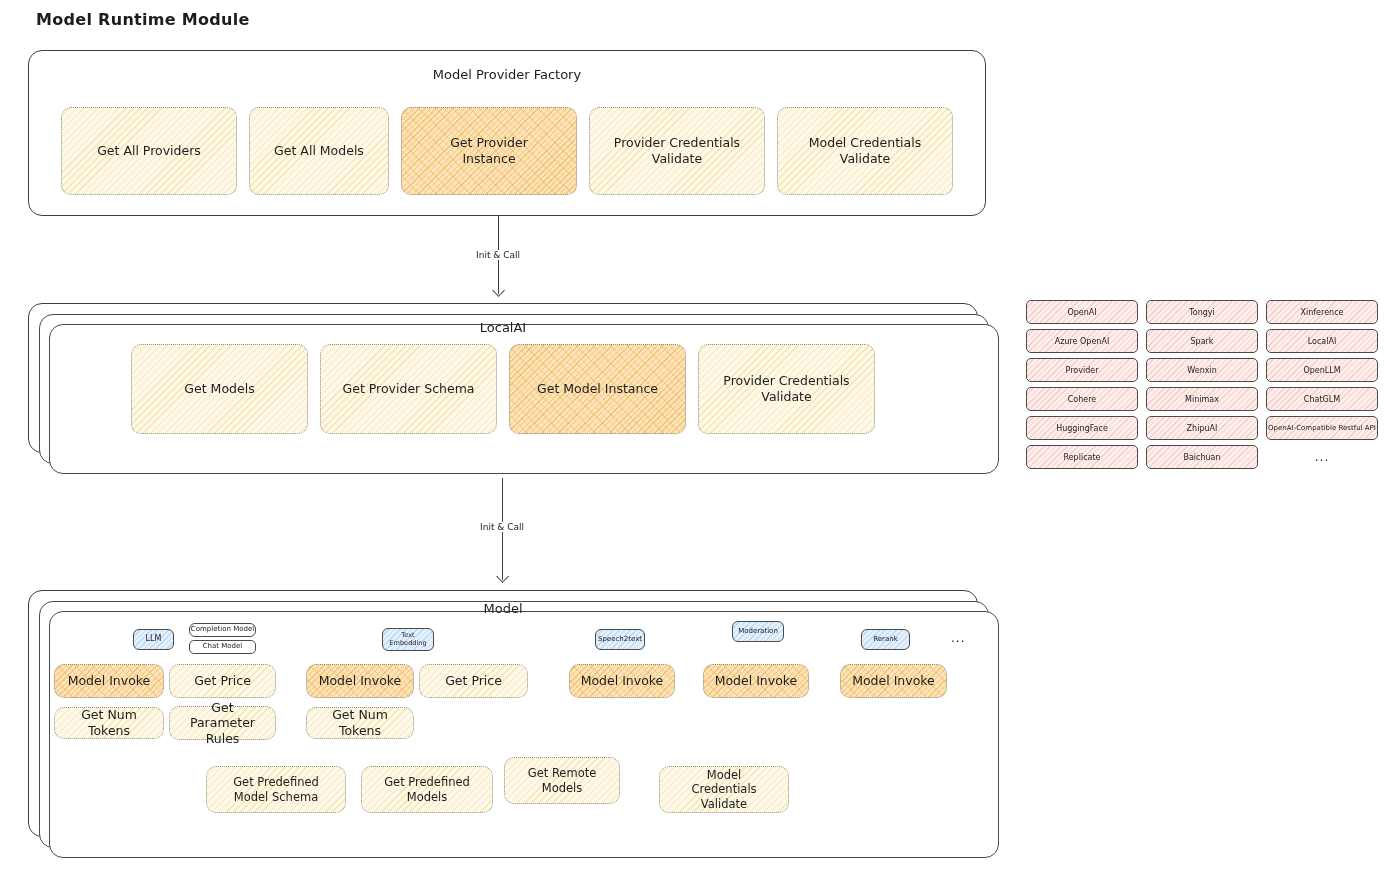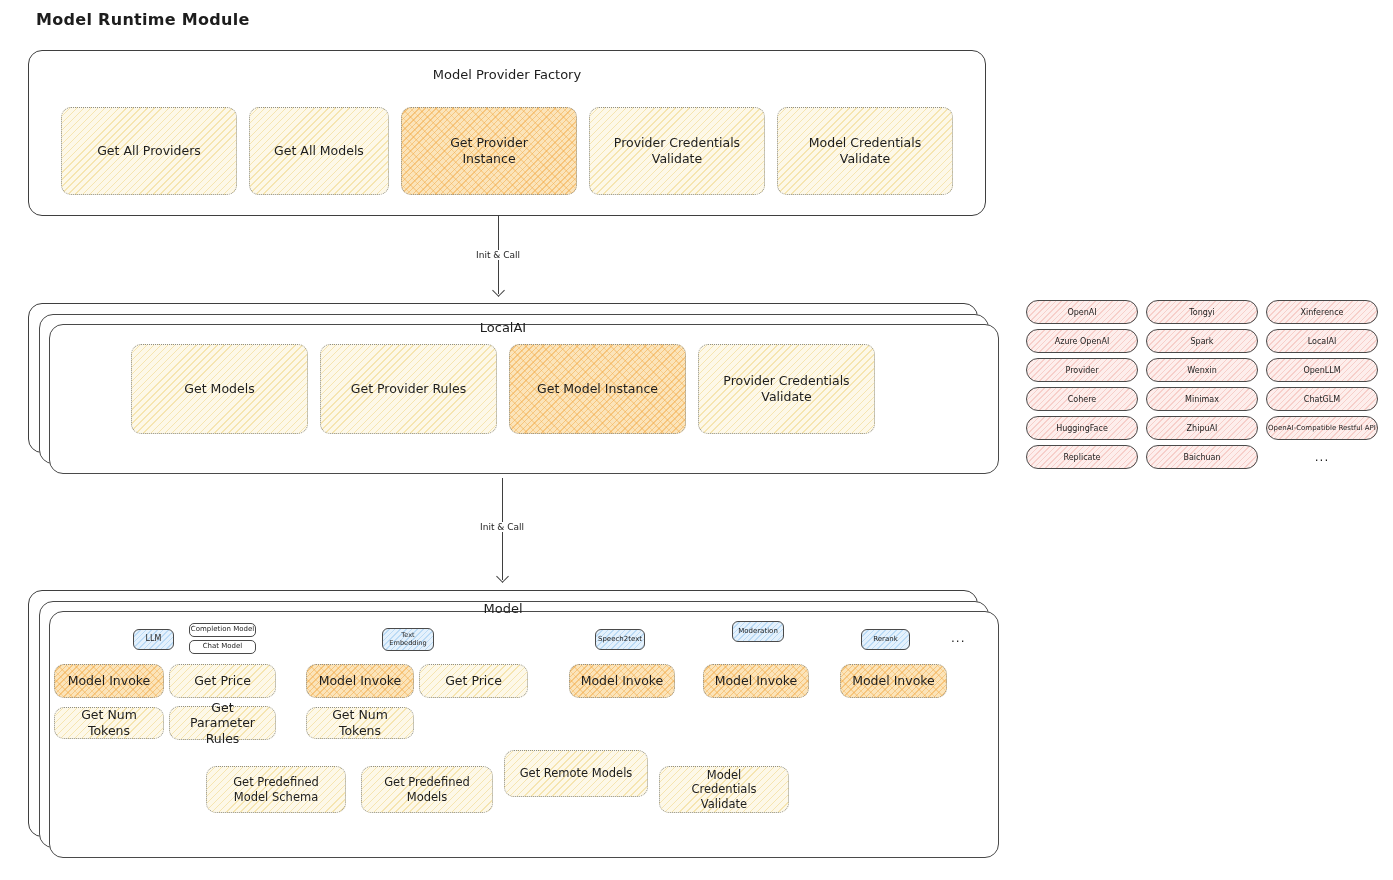--- a/index.html
+++ b/index.html
@@ -31,21 +31,21 @@
 
   
   .arrow{position:absolute;width:0;border-left:1.4px solid #3f3f3f;}
   .arrow::after{content:"";position:absolute;bottom:-1px;left:-5.2px;width:8px;height:8px;
     border-right:1.4px solid #3f3f3f;border-bottom:1.4px solid #3f3f3f;transform:rotate(45deg);}
   .arrow-label{position:absolute;transform:translateX(-50%);background:#ffffff;padding:0 4px;font-size:9px;white-space:nowrap;}
 
   
   .pink-grid{position:absolute;left:1026px;top:300px;display:grid;
     grid-template-columns:repeat(3,112px);grid-auto-rows:24px;column-gap:8px;row-gap:5px;}
-  .chip{display:flex;align-items:center;justify-content:center;border:1.5px solid #4a4a4a;border-radius:12px;
+  .chip{display:flex;align-items:center;justify-content:center;border:1.5px solid #4a4a4a;border-radius:5px;
     font-size:8px;white-space:nowrap;box-sizing:border-box;
     background-color:#fdeeec;
     background-image:repeating-linear-gradient(135deg, rgba(238,160,151,.4) 0, rgba(238,160,151,.4) 1px, transparent 1px, transparent 4px);}
   .chip.tiny{font-size:7px;}
   .cell-plain{display:flex;align-items:center;justify-content:center;border:none;background:none;font-size:12px;letter-spacing:1px;}
 
   
   .tag{position:absolute;display:flex;align-items:center;justify-content:center;text-align:center;
     border:1.4px solid #4a4a4a;border-radius:6px;font-size:8px;line-height:1.1;box-sizing:border-box;
     background-color:#e4f1fc;
@@ -87,21 +87,21 @@
   <div class="arrow" style="left:498px;top:216px;height:78px;"></div>
   <span class="arrow-label" style="left:498px;top:250px;">Init &amp; Call</span>
 
   <div class="container stack" style="left:28px;top:303px;width:948px;height:148px;">
     <div class="container-title">LocalAI</div>
     <div class="row" style="margin-top:9px;">
       <div class="fbox yellow" style="width:177px;height:90px;">
         <span>Get Models</span>
       </div>
       <div class="fbox yellow" style="width:177px;height:90px;">
-        <span>Get Provider Rules</span>
+        <span>Get Provider Schema</span>
       </div>
       <div class="fbox orange" style="width:177px;height:90px;">
         <span>Get Model Instance</span>
       </div>
       <div class="fbox yellow" style="width:177px;height:90px;">
         <span>Provider Credentials Validate</span>
       </div>
     </div>
   </div>
 
@@ -162,21 +162,21 @@
 
   <div class="arrow" style="left:502px;top:478px;height:102px;"></div>
   <span class="arrow-label" style="left:502px;top:522px;">Init &amp; Call</span>
 
   <div class="container stack" style="left:28px;top:590px;width:948px;height:245px;">
     <div class="container-title tight">Model</div>
 
     <div class="tag" style="left:104px;top:38px;width:41px;height:21px;">
       <span>LLM</span>
     </div>
-    <div class="tag white" style="left:160px;top:32px;width:67px;height:14px;">
+    <div class="tag white" style="left:160px;top:32px;width:67px;height:14px;border-radius:6px;">
       <span>Completion Model</span>
     </div>
     <div class="tag white" style="left:160px;top:49px;width:67px;height:14px;">
       <span>Chat Model</span>
     </div>
     <div class="tag xs" style="left:353px;top:37px;width:52px;height:23px;padding:0 20px;">
       <span>Text Embedding</span>
     </div>
     <div class="tag" style="left:566px;top:38px;width:50px;height:21px;font-size:7px;">
       <span>Speech2text</span>
@@ -220,21 +220,21 @@
     <div class="fbox yellow abs" style="left:277px;top:116px;width:108px;height:32px;padding:0 4px;">
       <span>Get Num Tokens</span>
     </div>
 
     <div class="fbox yellow abs" style="left:177px;top:175px;width:140px;height:47px;padding:0 10px;font-size:11.5px;">
       <span>Get Predefined Model Schema</span>
     </div>
     <div class="fbox yellow abs" style="left:332px;top:175px;width:132px;height:47px;padding:0 18px;font-size:11.5px;">
       <span>Get Predefined Models</span>
     </div>
-    <div class="fbox yellow abs" style="left:475px;top:159px;width:144px;height:47px;padding:0 8px;font-size:11.5px;">
+    <div class="fbox yellow abs" style="left:475px;top:166px;width:116px;height:47px;padding:0 8px;font-size:11.5px;">
       <span>Get Remote Models</span>
     </div>
     <div class="fbox yellow abs" style="left:630px;top:175px;width:130px;height:47px;padding:0 14px;font-size:11.5px;">
       <span>Model Credentials Validate</span>
     </div>
   </div>
 
 </div>
 
 </body></html>

